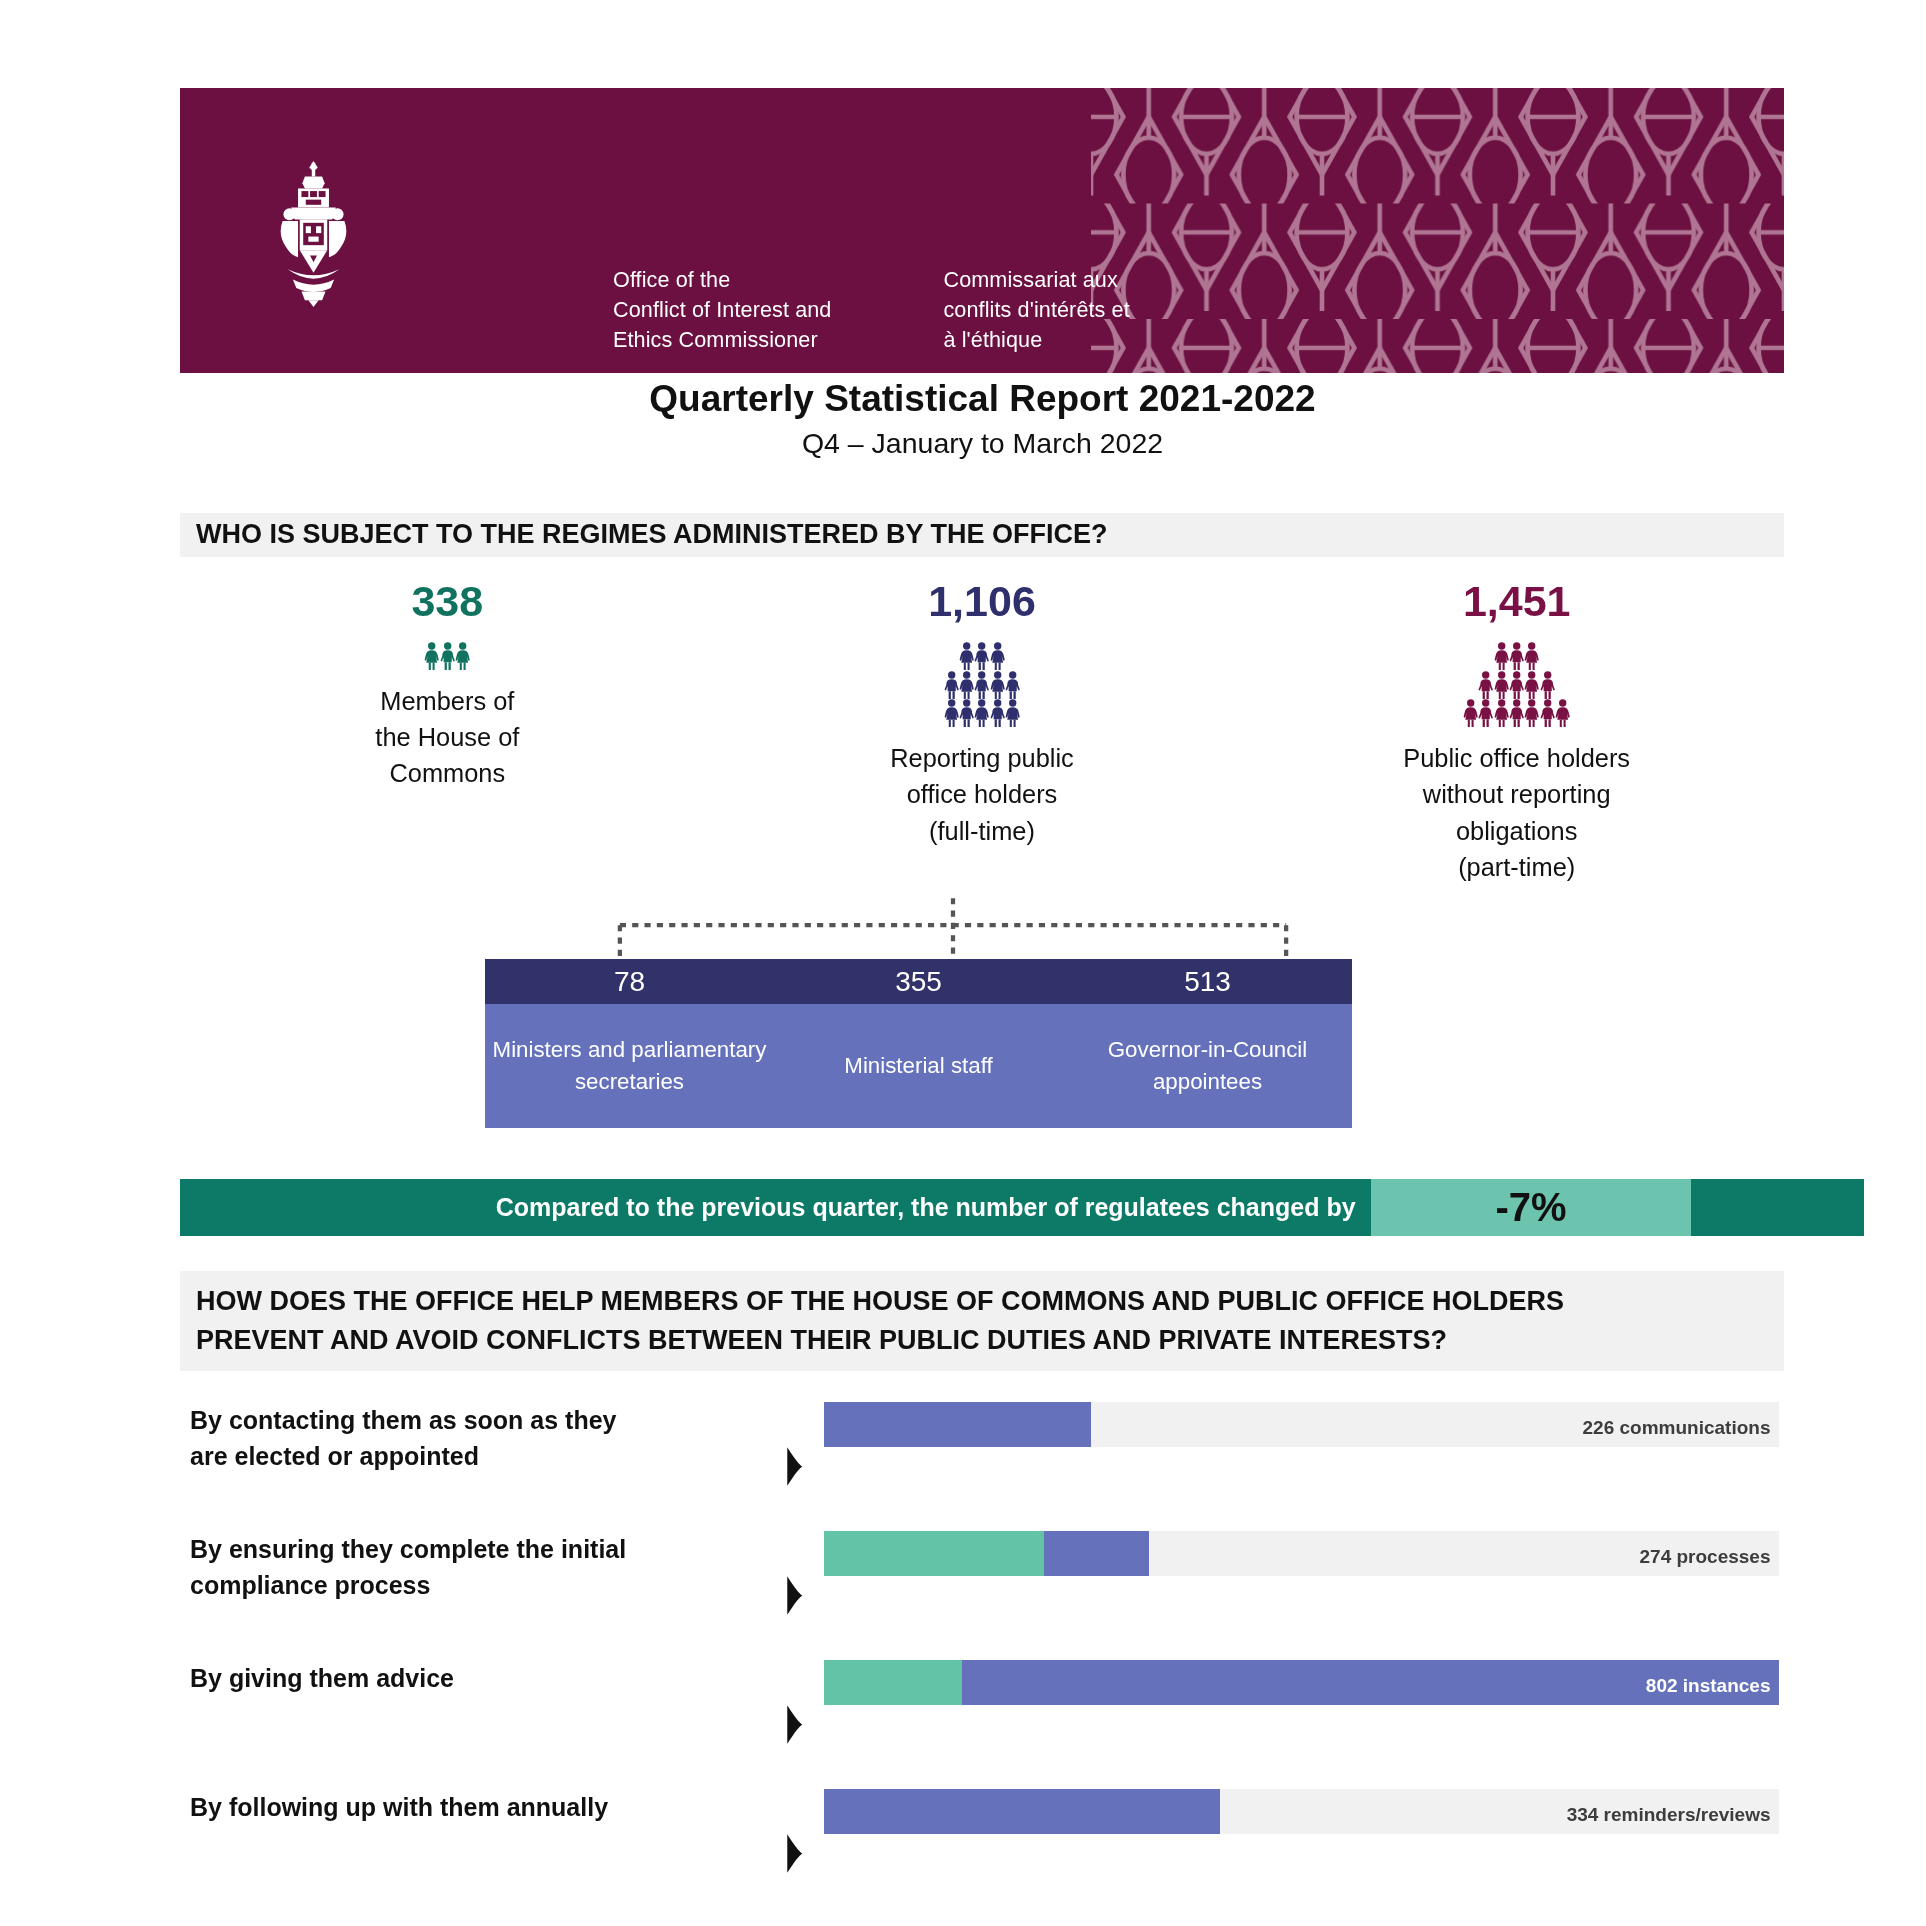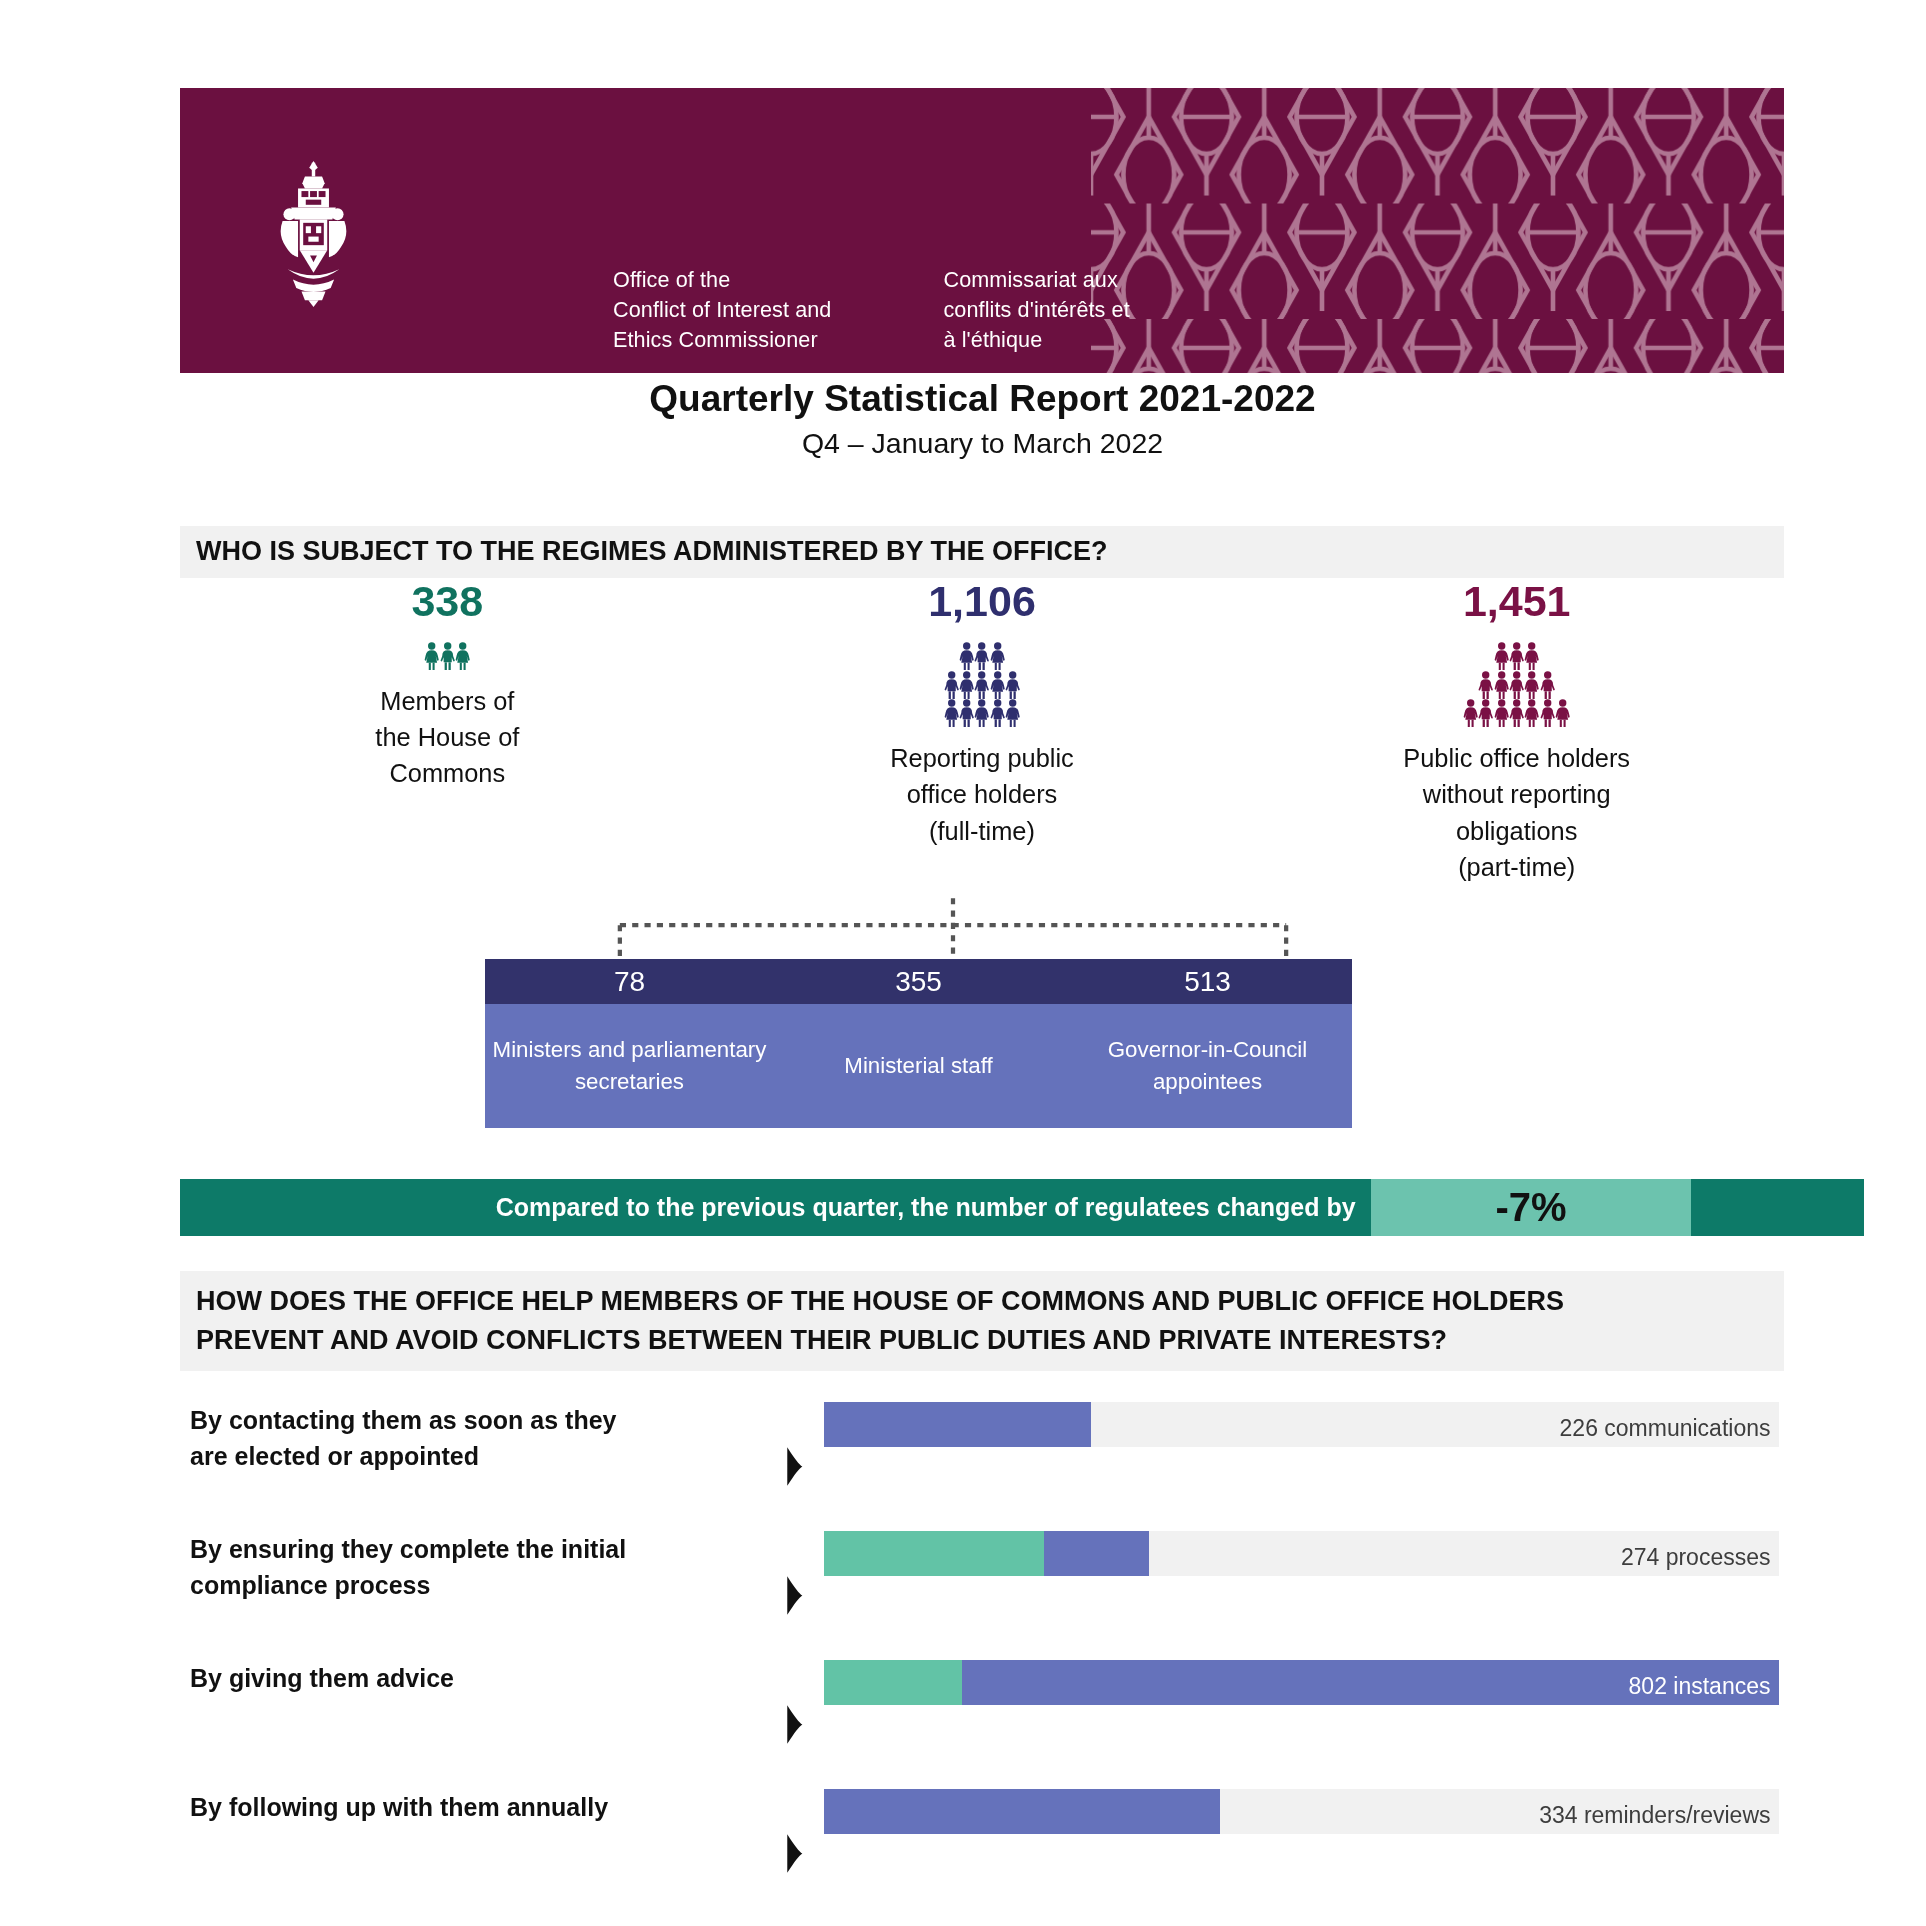--- a/index.html
+++ b/index.html
@@ -40,21 +40,21 @@
   }
 
   
   .section-band{
     position:absolute;left:180px;width:1604px;background:#f1f1f1;
     display:flex;align-items:center;
   }
   .section-band .stxt{
     padding-left:16px;font-size:27px;font-weight:bold;color:#111;line-height:1.45;
   }
-  #band1{top:526px;height:52px;}
+  #band1{top:513px;height:44px;}
   #band2{top:1271px;height:100px;}
 
   
   .stats{
     position:absolute;left:180px;top:569px;width:1604px;height:347px;
     display:flex;
   }
   .statcol{flex:1;display:flex;flex-direction:column;align-items:center;}
   .statnum{font-size:43px;font-weight:bold;line-height:1;margin-top:10.8px;}
   .pico{margin-top:19px;display:flex;flex-direction:column;align-items:center;gap:0.8px;}
@@ -114,21 +114,21 @@
   .crow-arrow{width:58px;display:flex;align-items:center;justify-content:center;}
   .crow-track{
     position:relative;flex:1;height:45px;background:#f1f1f1;margin-right:5px;
     display:flex;align-items:center;
   }
   .seg{height:45px;}
   .seg.green{background:#62c3a6;}
   .seg.purple{background:#6572bb;}
   .crow-value{
     position:absolute;right:8.5px;top:0;height:52px;display:flex;align-items:center;
-    font-size:23px;color:#3d3d3d;white-space:nowrap;
+    font-size:19px;color:#3d3d3d;white-space:nowrap;font-weight:bold;
   }
   .crow-value.on-bar{color:#fff;}
 </style>
 </head>
 <body>
 
 <div class="page">
 
   <div class="banner">
     <svg class="banner-pattern" viewBox="0 0 600 250" preserveAspectRatio="xMaxYMin slice">

